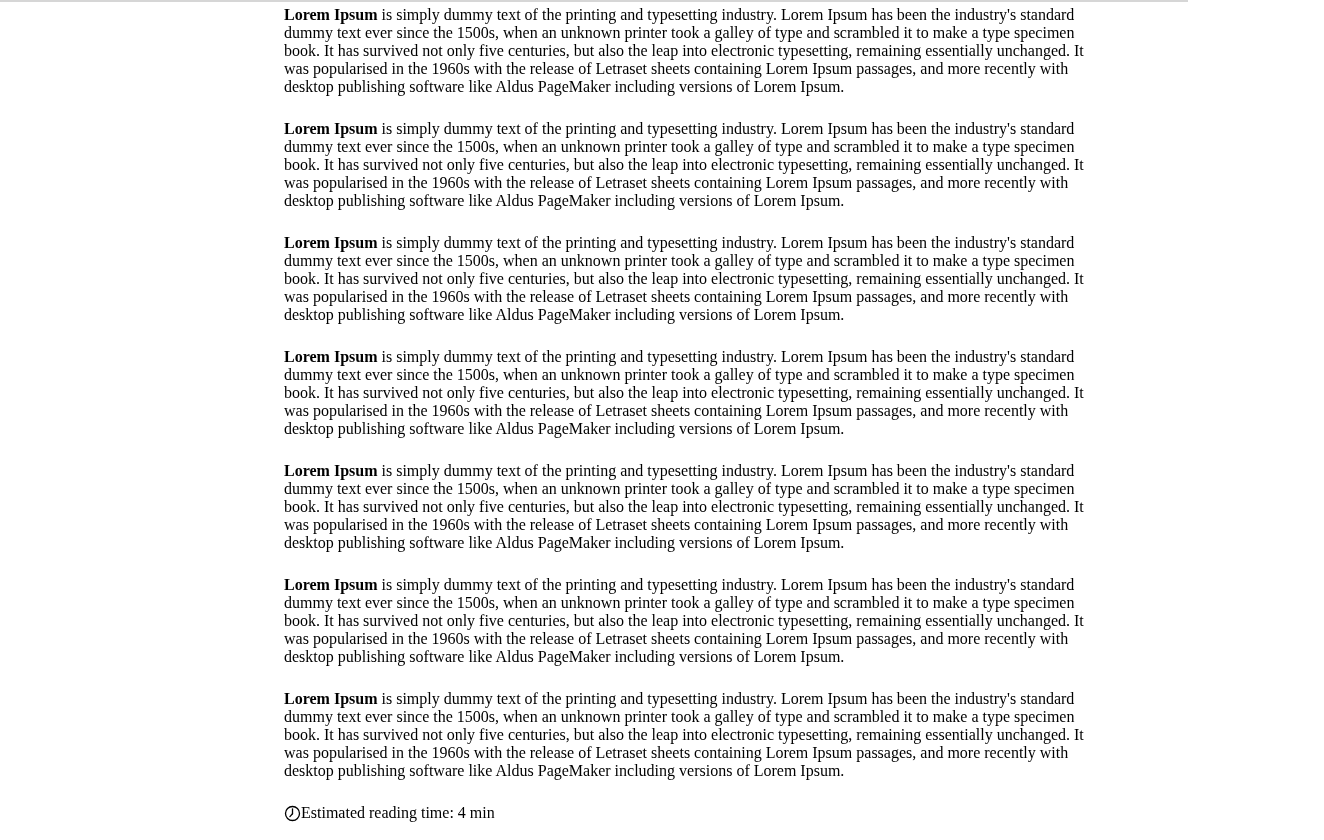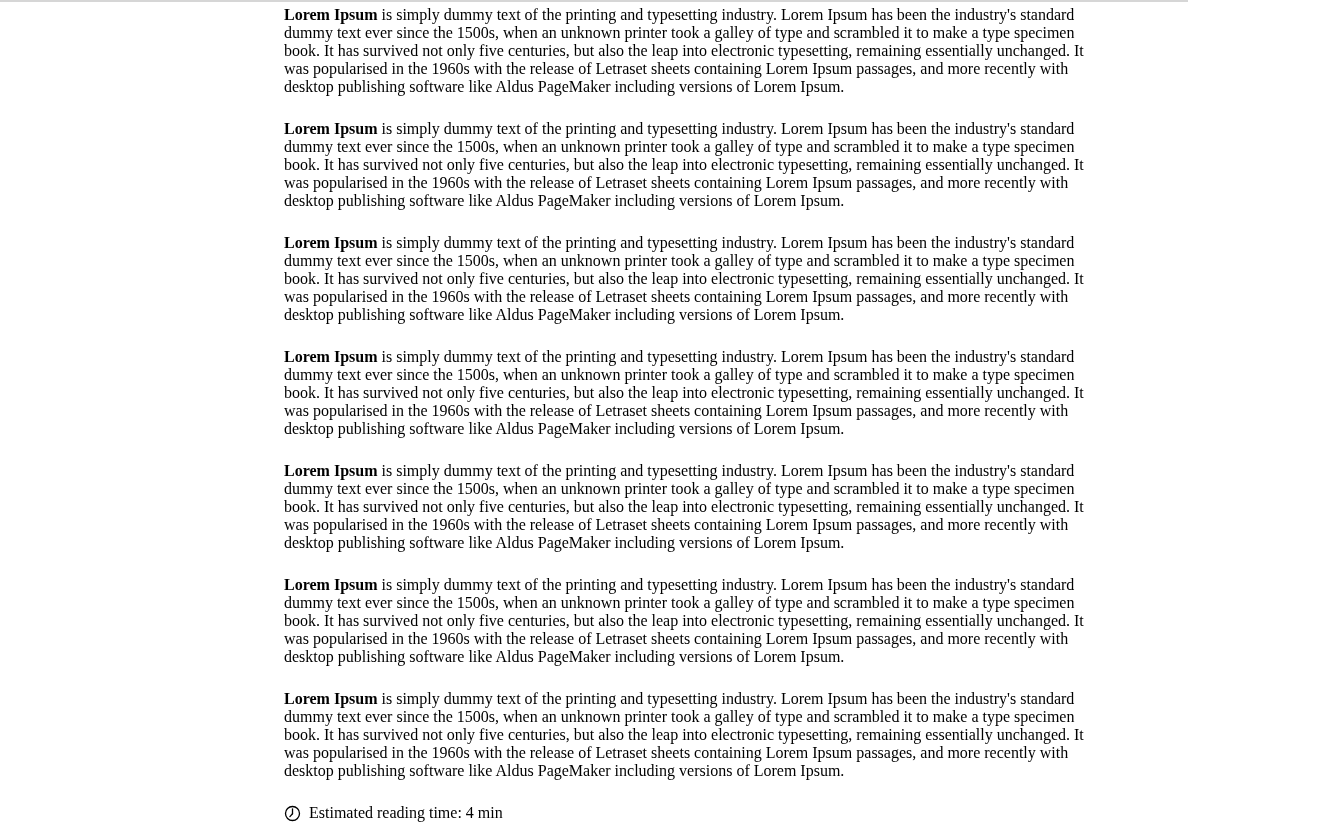--- a/index.html
+++ b/index.html
@@ -31,21 +31,21 @@
   }
   .content p {
     margin: 0 0 24px 0;
     line-height: 18px;
     text-align: left;
   }
   .content p strong { font-weight: bold; }
   .reading-time {
     display: flex;
     align-items: center;
-    gap: 8px;
+    gap: 0;
     margin-top: 0;
     line-height: 18px;
   }
   .clock-icon {
     flex: 0 0 auto;
     display: block;
   }
 </style>
 </head>
 <body>

